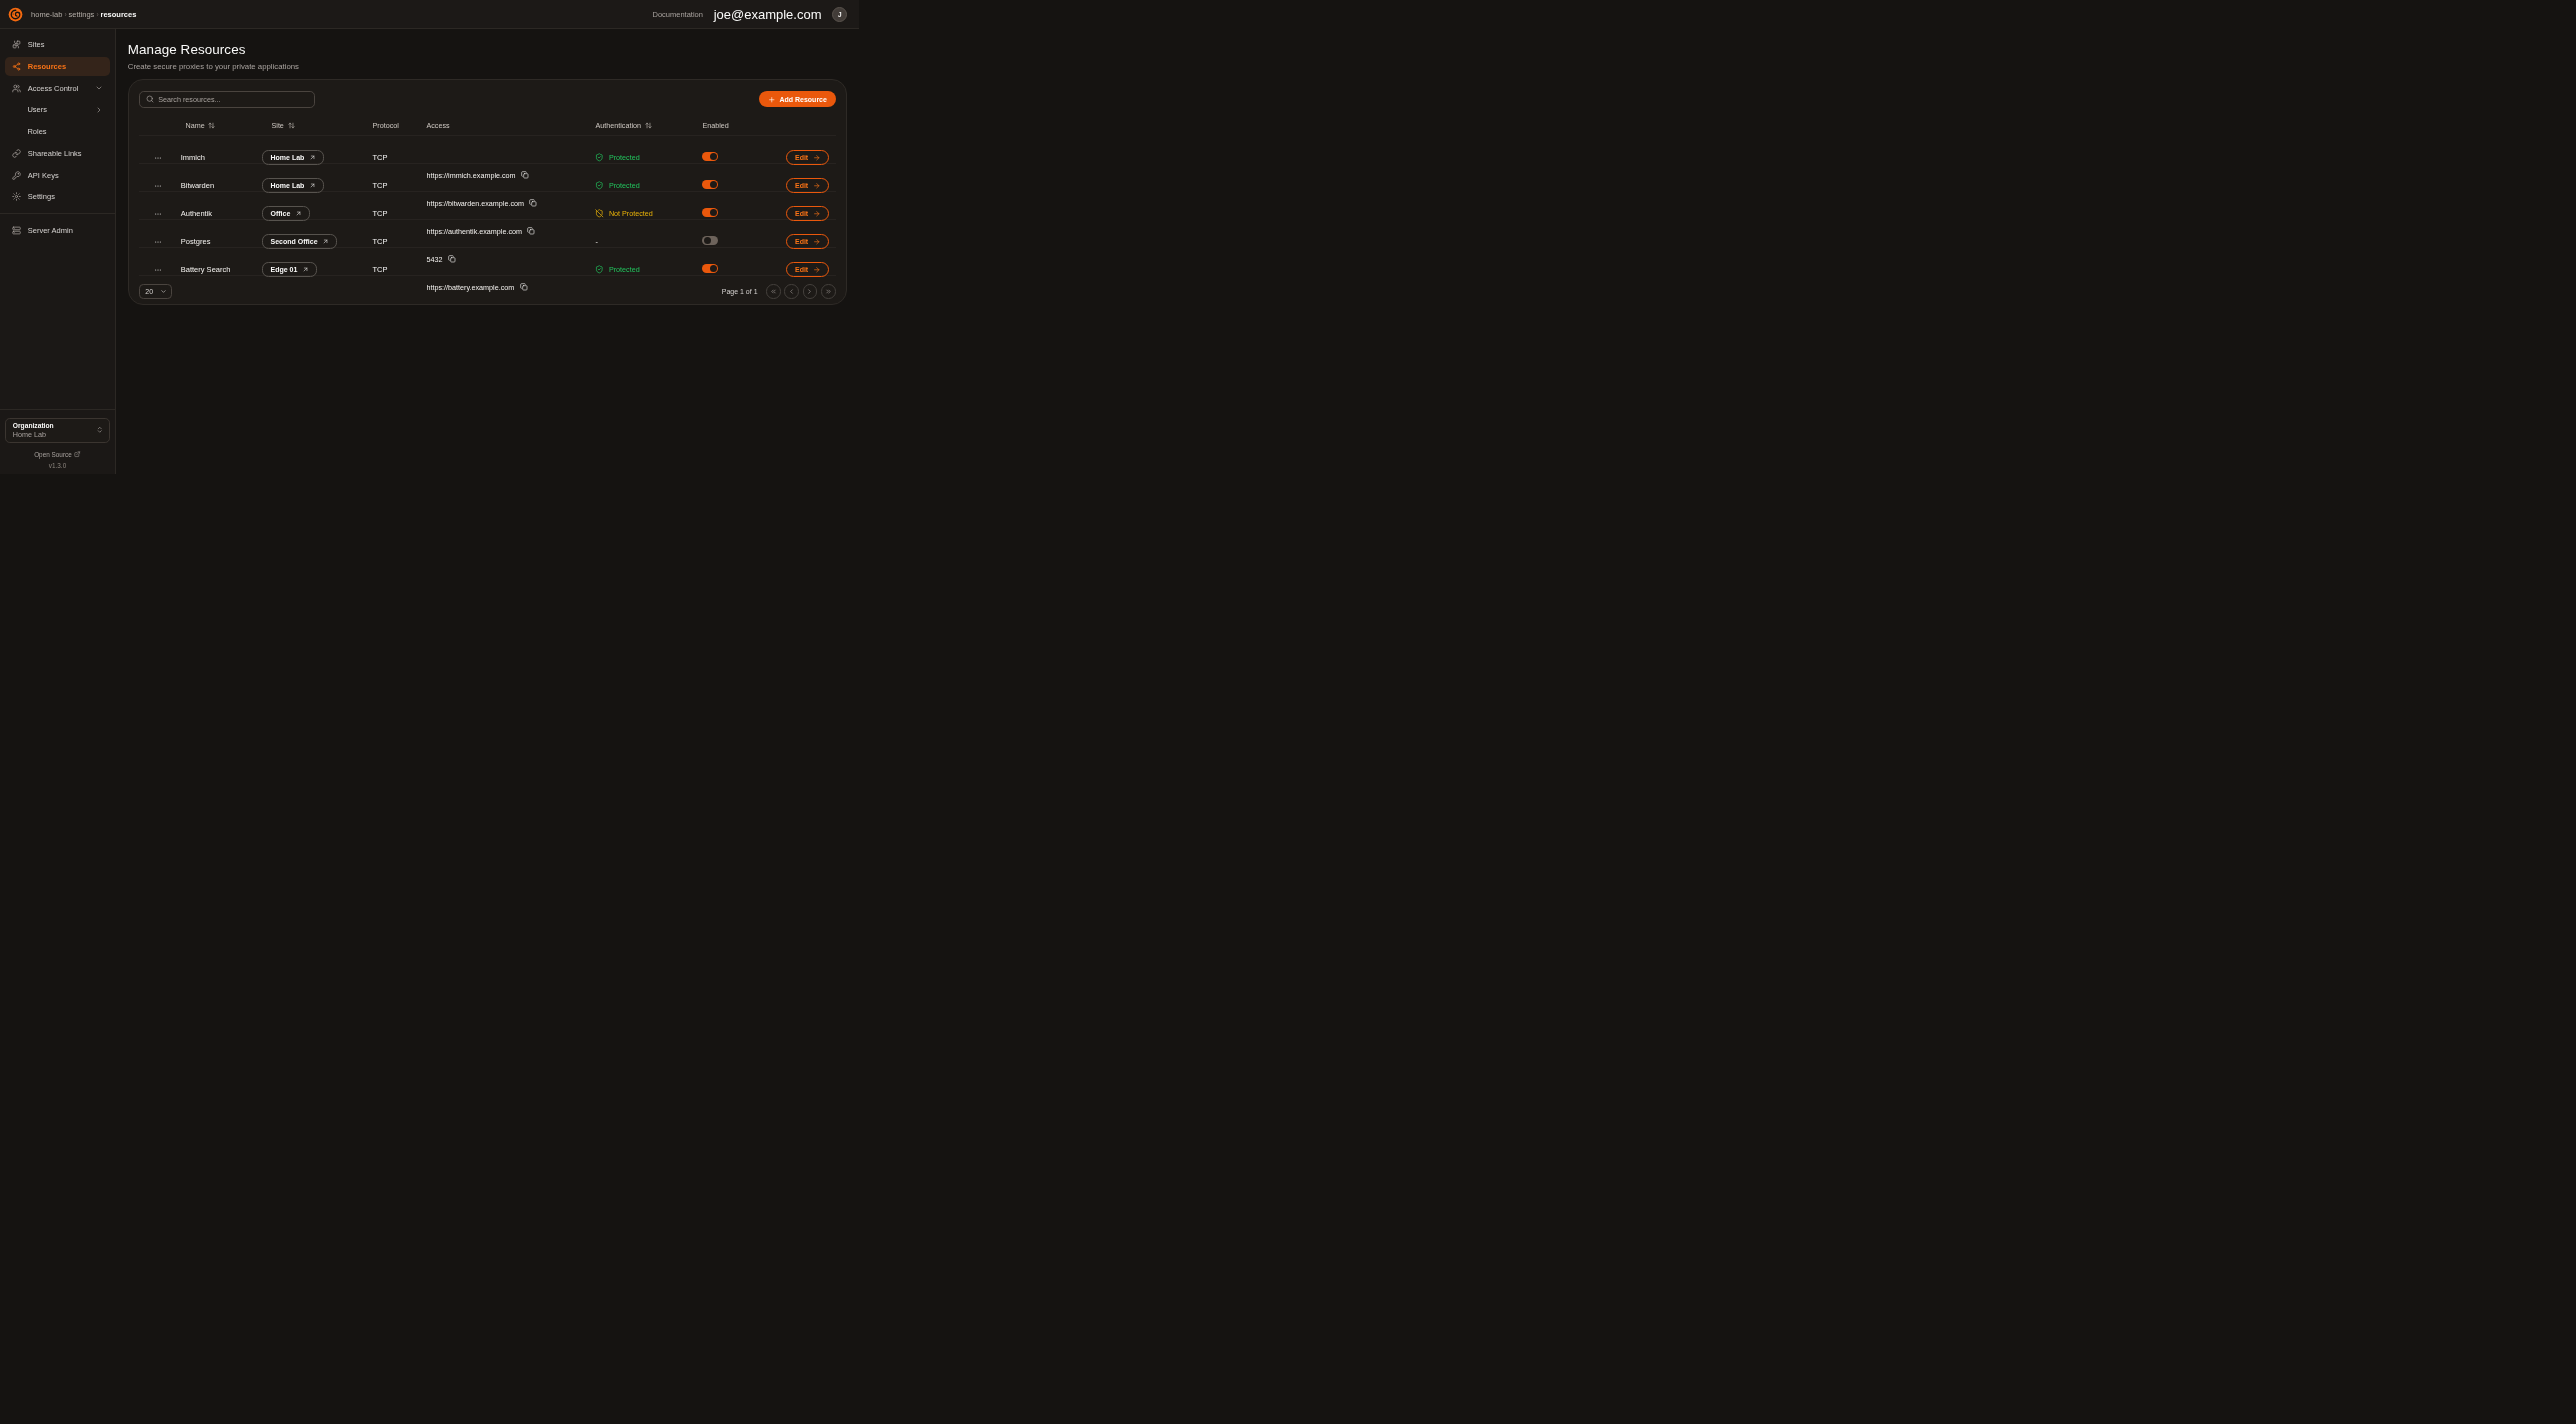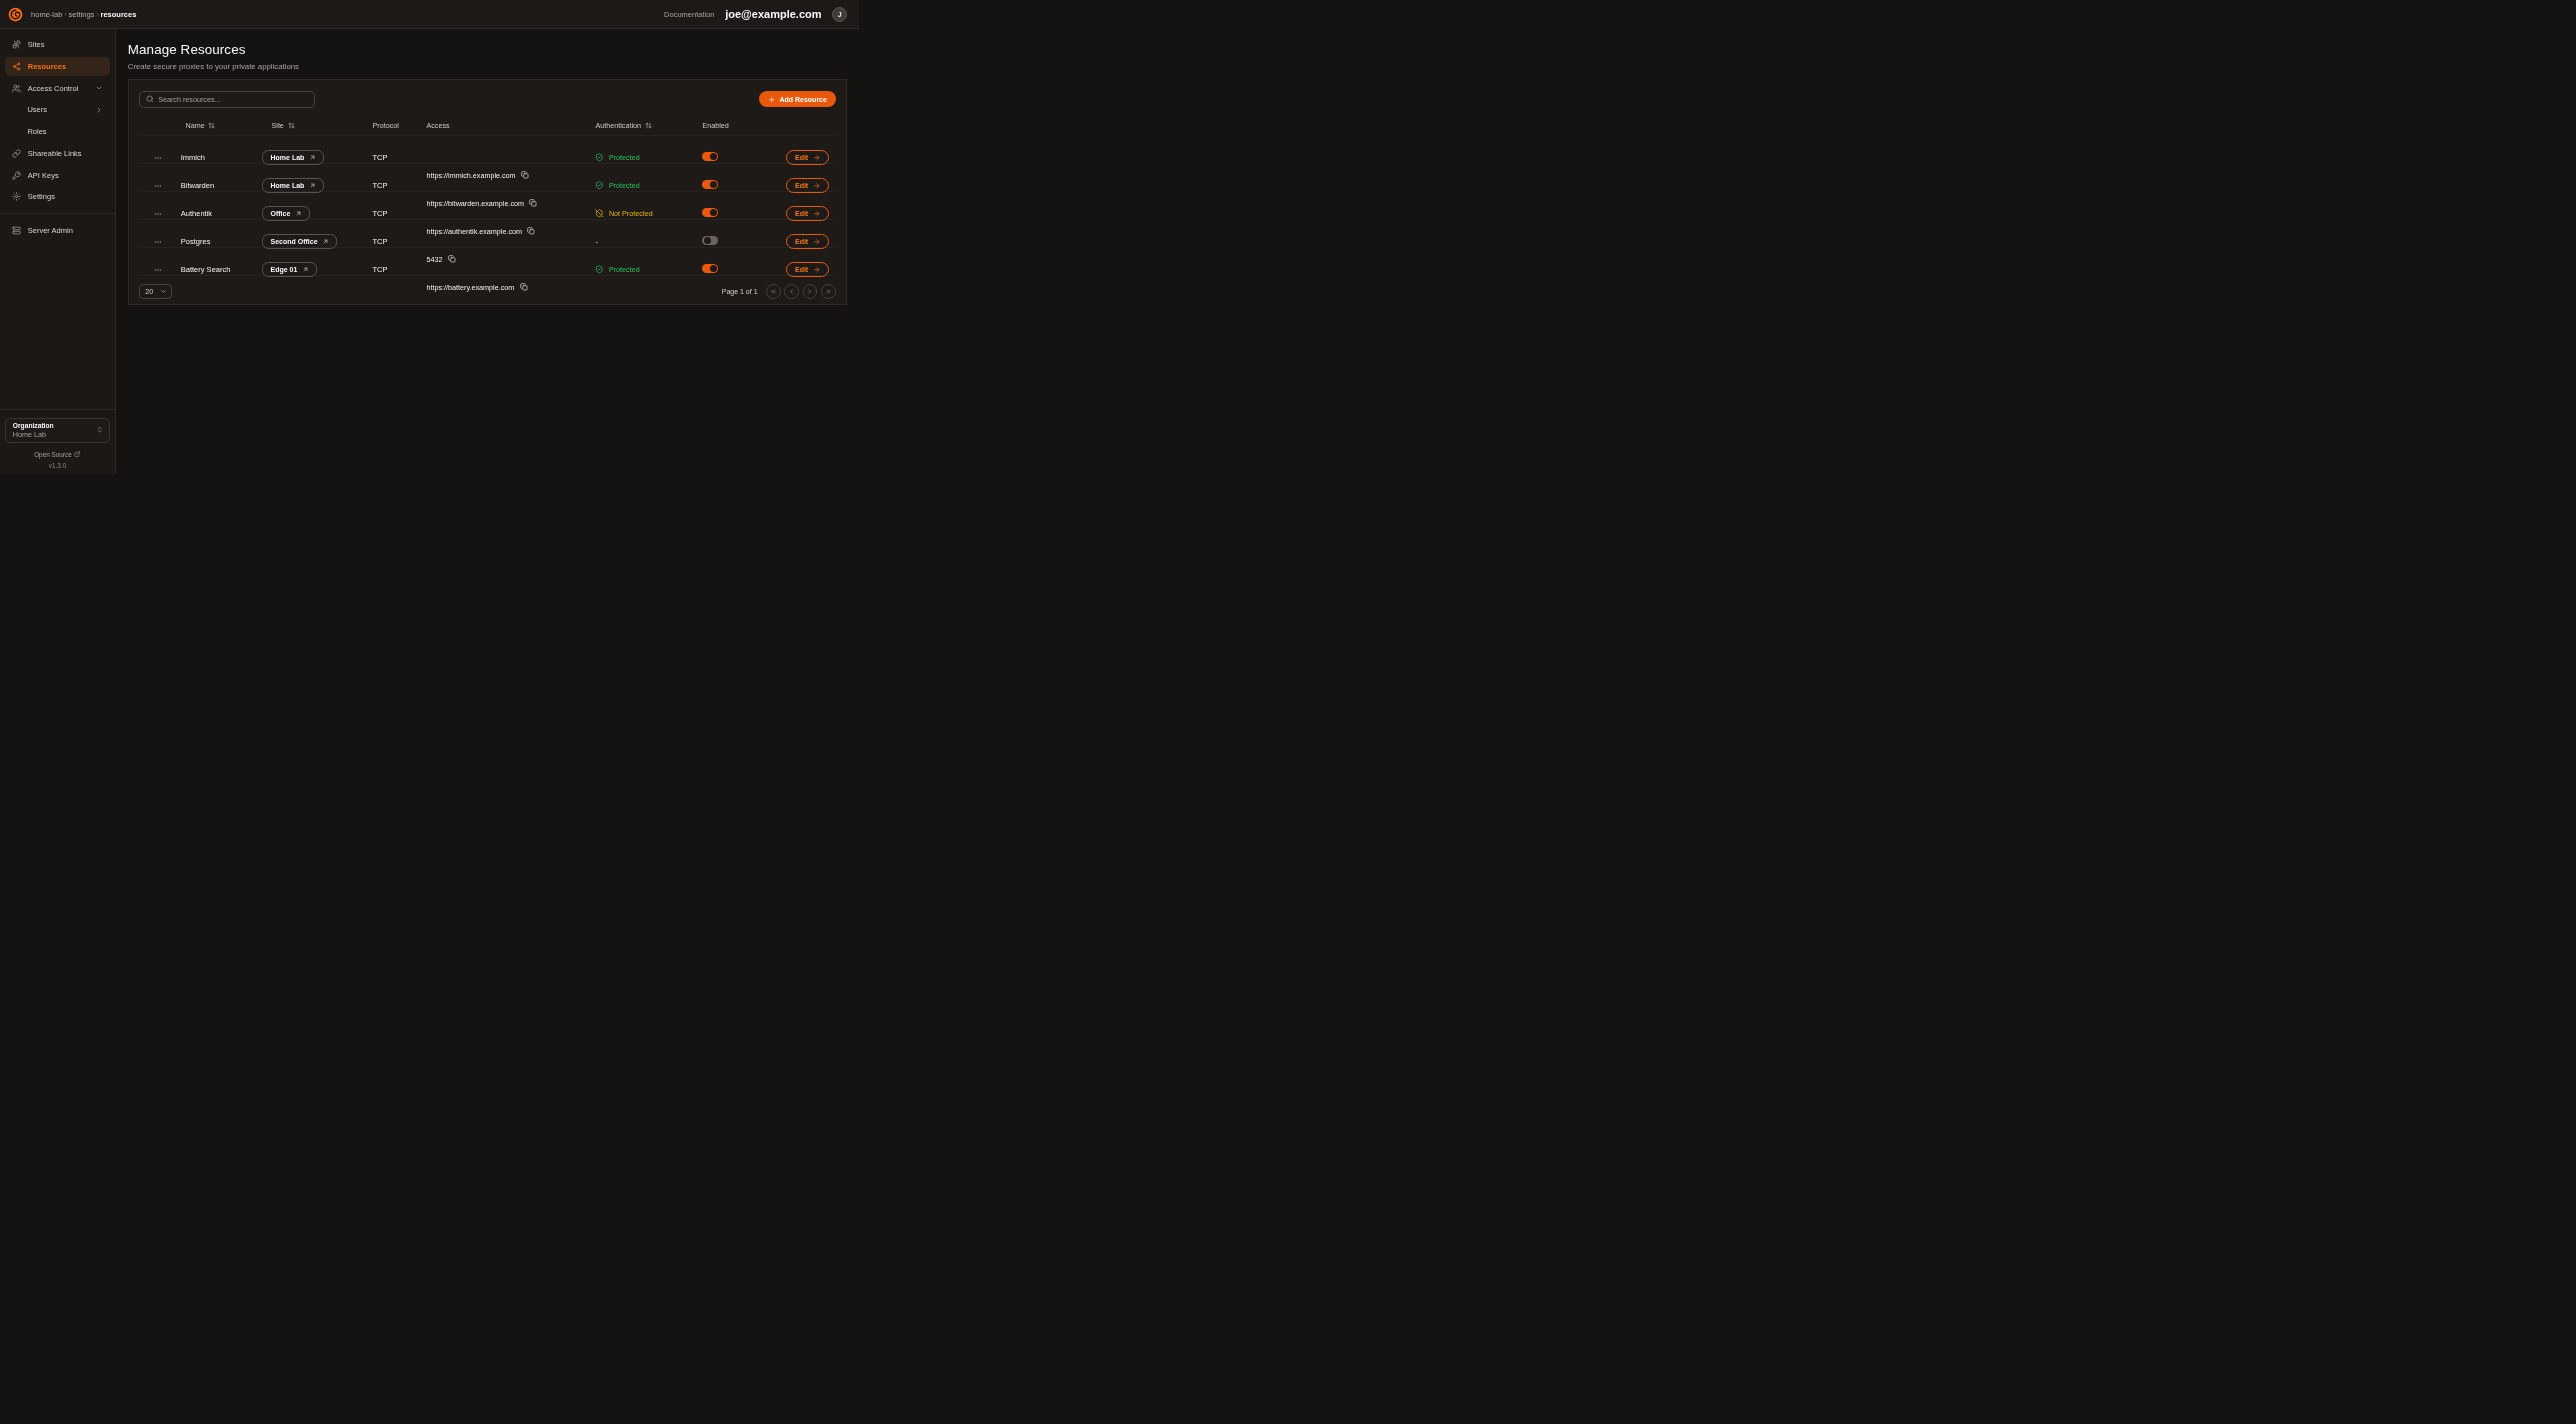--- a/index.html
+++ b/index.html
@@ -18,21 +18,21 @@
     height:29px; background:#1c1917; border-bottom:0.5px solid #2c2824;
     display:flex; align-items:center; padding:0 11.8px 0 7.5px;
   }
   .brand { display:flex; align-items:center; gap:8.6px; }
   .crumbs { display:flex; align-items:center; gap:2px; font-size:7.5px; }
   .crumb { color:#b3ada7; }
   .crumb-sep { color:#6b6460; font-size:6.4px; }
   .crumb.current { color:#fafaf9; font-weight:700; }
   .topbar-right { margin-left:auto; display:flex; align-items:center; gap:10.7px; }
   .doc-link { color:#a8a29e; font-size:7.5px; cursor:pointer; }
-  .user-email { color:#fafaf9; font-size:11px; font-weight:700; }
+  .user-email { color:#fafaf9; font-size:13px; font-weight:400; }
   .avatar {
     width:15px; height:15px; border-radius:50%; background:#423c38;
     border:0.5px solid #5a534d; color:#fafaf9; font-size:6.4px; font-weight:600;
     display:flex; align-items:center; justify-content:center; cursor:pointer;
   }
 
   
   .shell { display:flex; height:445px; }
   .sidebar {
     width:116px; flex:none; background:#1b1816; border-right:0.5px solid #2c2824;
@@ -60,21 +60,21 @@
   .open-source { margin-top:7.5px; text-align:center; font-size:6.4px; color:#a8a29e; display:flex; justify-content:center; align-items:center; gap:2.7px; cursor:pointer; }
   .version { margin-top:3.8px; margin-bottom:5.4px; text-align:center; font-size:6.4px; color:#8d867f; }
 
   
   .main { flex:1; padding:13px 11.8px 0 11.8px; overflow:hidden; }
   .page-title { font-size:13.4px; font-weight:400; letter-spacing:0.1px; }
   .page-subtitle { margin-top:4.8px; font-size:7.8px; color:#a8a29e; }
 
   .card {
     margin-top:8.6px; background:#1d1a17; border:0.5px solid #2e2a26;
-    border-radius:0; padding:10.7px; height:226px;
+    border-radius:15px; padding:10.7px; height:226px;
   }
   .toolbar { display:flex; align-items:center; justify-content:space-between; }
   .search-wrap {
     width:176px; height:16.6px; border:0.5px solid #4a443f; border-radius:4.8px;
     display:flex; align-items:center; gap:4.3px; padding:0 5.4px; color:#a8a29e;
   }
   .search-wrap input {
     background:transparent; border:none; outline:none; color:#e7e5e4;
     font-family:"Liberation Sans", sans-serif; font-size:7.2px; width:100%;
   }

